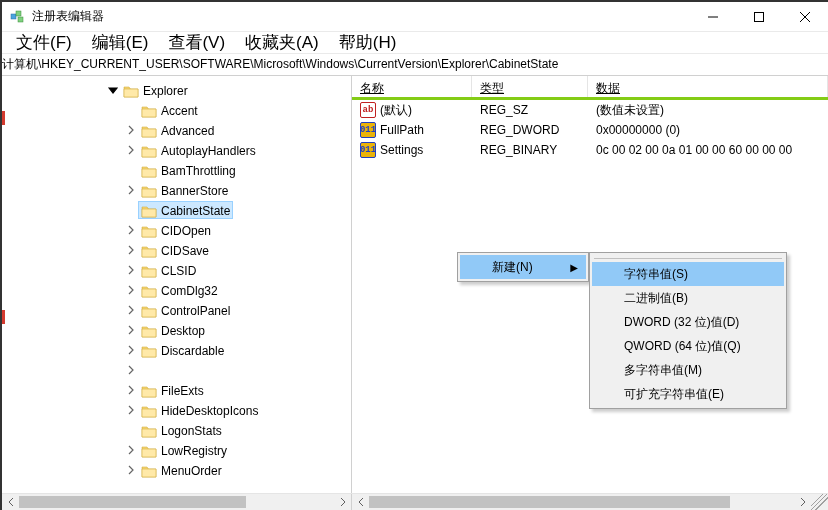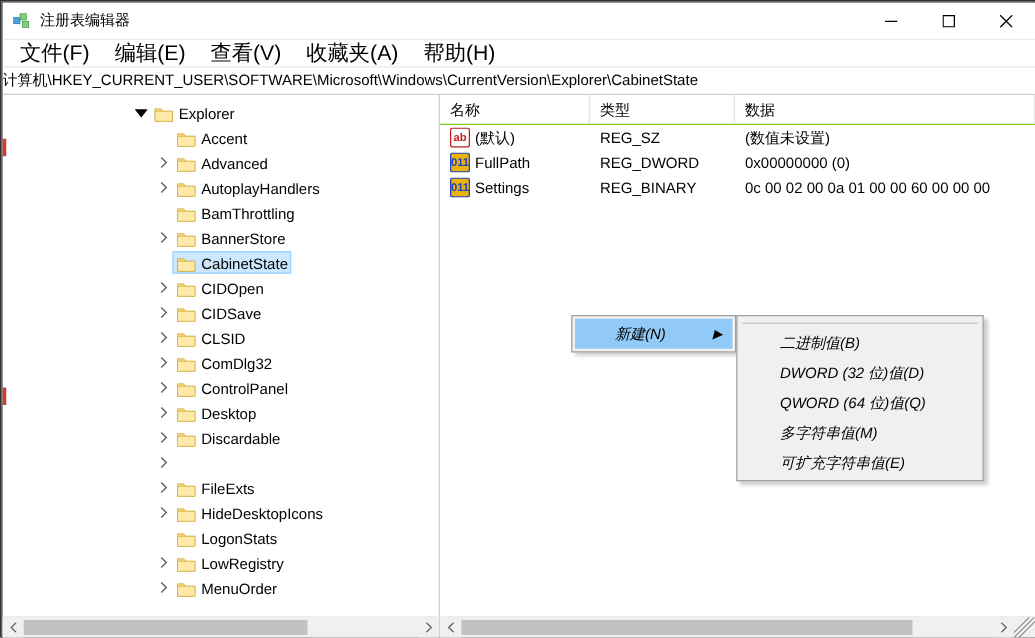--- a/index.html
+++ b/index.html
@@ -117,21 +117,22 @@
     display:inline-flex; align-items:flex-end;
     padding: 0 2px;
     border: 1px solid transparent;
     height: 18px;
   }
 
   
   .values-header {
     display:flex;
     height: 24px;
-    border-bottom: 1px solid #84cc16;
+    border-bottom: 3px solid #84cc16;
+    text-decoration: underline;
   }
   .values-header .col {
     padding: 4px 8px;
     border-right: 1px solid #e5e5e5;
     font-size: 12px;
   }
   .col-name { width: 120px; }
   .col-type { width: 116px; }
   .col-data { flex:1; }
 
@@ -144,40 +145,40 @@
   .value-row .cell { padding: 0 8px; display:flex; align-items:center; overflow:hidden; white-space:nowrap; }
   .value-row .cell.name { width:120px; }
   .value-row .cell.type { width:116px; }
   .value-row .cell.data { flex:1; }
   .val-icon {
     width:16px; height:16px; margin-right:4px;
     display:inline-flex; align-items:center; justify-content:center;
     font-size:9px; font-weight:bold;
     border:1px solid;
     border-radius:2px;
+    font-family:Liberation Mono, monospace;
   }
   .val-icon.string { color:#c02020; border-color:#c02020; background:#fff; }
   .val-icon.binary { color:#2040c0; border-color:#2040c0; background:#eab308; }
 
   
   .context-menu {
     position:absolute;
     background:#f0f0f0;
     border:1px solid #a0a0a0;
     box-shadow: 3px 3px 3px rgba(0,0,0,0.2);
     padding: 2px;
     z-index: 10;
   }
   .context-menu .mi {
     padding: 4px 28px 4px 32px;
     height: 24px;
     display:flex; align-items:center;
     font-size:12px;
     position:relative;
-    font-style:italic;
   }
   .context-menu .mi.highlight { background:#91c9f7; }
   .context-menu .mi .sub-arrow {
     position:absolute; right:8px; top:50%; transform:translateY(-50%);
     font-size:10px; color:#000;
   }
 
   
   .folder-svg { width:16px; height:14px; }
   .folder-svg .back { fill:#f7d77a; stroke:#c9a227; stroke-width:0.5;}
@@ -648,20 +649,23 @@
 
     <div class="context-menu" style="left:105px; top:176px; width:132px;">
       <div class="mi highlight">
         <span>新建(N)</span>
         <span class="sub-arrow">▶</span>
       </div>
     </div>
 
     <div class="context-menu" id="submenu" style="left:237px; top:176px; width:198px;">
         <div style="height: 1px; background: rgb(192, 192, 192); margin: 3px 2px;"></div>
+        <div class="mi highlight">
+          <span>字符串值(S)</span>
+        </div>
         <div class="mi">
           <span>二进制值(B)</span>
         </div>
         <div class="mi">
           <span>DWORD (32 位)值(D)</span>
         </div>
         <div class="mi">
           <span>QWORD (64 位)值(Q)</span>
         </div>
         <div class="mi">

